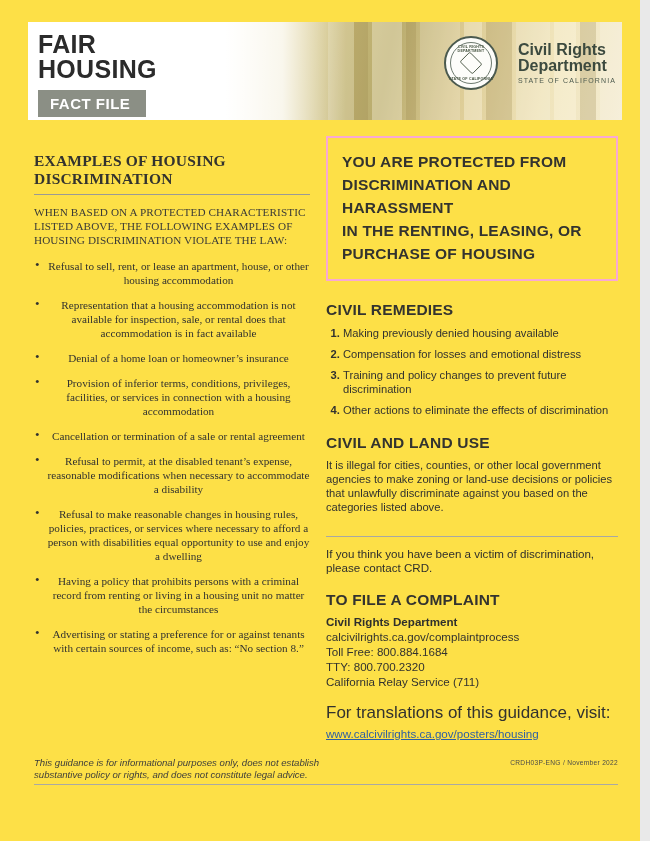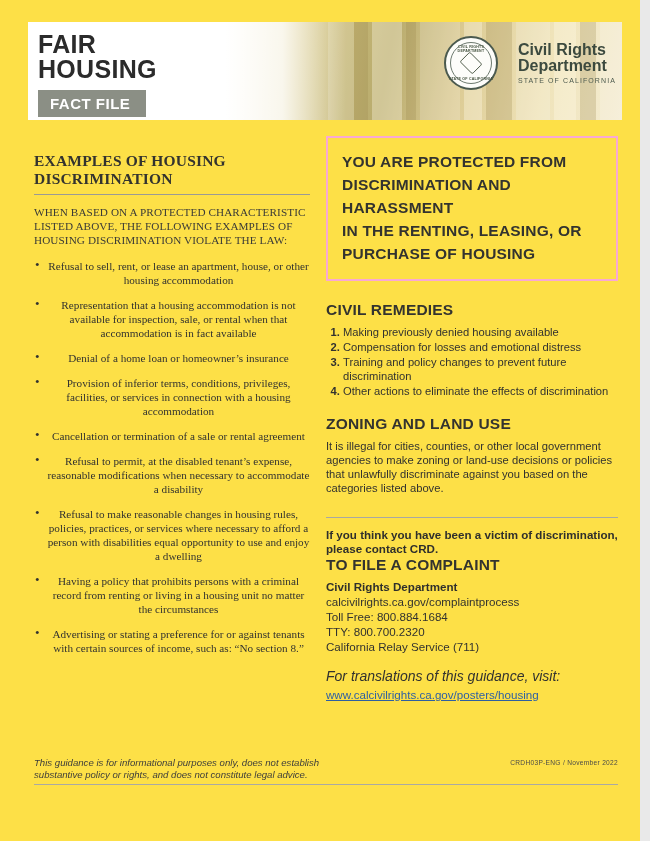--- a/index.html
+++ b/index.html
@@ -189,43 +189,44 @@
   }
   ol.numlist {
     margin: 4px 0 0 0;
     padding-left: 17px;
   }
   ol.numlist li {
     font-size: 11.2px;
     line-height: 14px;
     color: #32322f;
     margin-bottom: 1px;
+    margin-top: 7px;
   }
   ol.numlist li::marker { font-weight: bold; }
   .gap { height: 16px; }
   .thin-rule {
     border-bottom: 1px solid #a8a8a3;
     margin: 22px 0 10px 0;
   }
   .bold-note {
     font-size: 11.6px;
-    font-weight: bold;
+    font-weight: normal;
     line-height: 14px;
     color: #2f2f2c;
+    margin-bottom: 16px;
   }
   .contact-name {
     font-size: 11.6px; font-weight: bold; color: #2f2f2c;
     margin-bottom: 1px;
   }
   .contact-line {
     font-size: 11.6px; color: #32322f; line-height: 15px;
   }
   .italic-note {
-    font-style: italic;
-    font-size: 14px;
+    font-size: 17px;
     color: #32322f;
     margin-top: 14px;
   }
   .link {
     display: inline-block;
     margin-top: 4px;
     font-size: 11.6px;
     color: #2e5fa3;
     text-decoration: underline;
   }
@@ -301,21 +302,21 @@
       </div>
     </div>
   </div>
 
   <div class="col-left">
     <h2 class="sec">EXAMPLES OF HOUSING DISCRIMINATION</h2>
     <div class="rule"></div>
     <div class="intro">When based on a protected characteristic listed above, the following examples of housing discrimination violate the law:</div>
     <ul class="bullets">
       <li>Refusal to sell, rent, or lease an apartment, house, or other housing accommodation</li>
-      <li>Representation that a housing accommodation is not available for inspection, sale, or rental when that accommodation is in fact available</li>
+      <li>Representation that a housing accommodation is not available for inspection, sale, or rental does that accommodation is in fact available</li>
       <li>Denial of a home loan or homeowner’s insurance</li>
       <li>Provision of inferior terms, conditions, privileges, facilities, or services in connection with a housing accommodation</li>
       <li>Cancellation or termination of a sale or rental agreement</li>
       <li>Refusal to permit, at the disabled tenant’s expense, reasonable modifications when necessary to accommodate a disability</li>
       <li>Refusal to make reasonable changes in housing rules, policies, practices, or services where necessary to afford a person with disabilities equal opportunity to use and enjoy a dwelling</li>
       <li>Having a policy that prohibits persons with a criminal record from renting or living in a housing unit no matter the circumstances</li>
       <li>Advertising or stating a preference for or against tenants with certain sources of income, such as: “No section 8.”</li>
     </ul>
   </div>
 
@@ -331,21 +332,21 @@
     <h2 class="sec">CIVIL REMEDIES</h2>
     <ol class="numlist">
       <li>Making previously denied housing available</li>
       <li>Compensation for losses and emotional distress</li>
       <li>Training and policy changes to prevent future discrimination</li>
       <li>Other actions to eliminate the effects of discrimination</li>
     </ol>
 
     <div class="gap"></div>
 
-    <h2 class="sec">ZONING AND LAND USE</h2>
+    <h2 class="sec">CIVIL AND LAND USE</h2>
     <div class="body-text">It is illegal for cities, counties, or other local government agencies to make zoning or land-use decisions or policies that unlawfully discriminate against you based on the categories listed above.</div>
 
     <div class="thin-rule"></div>
 
     <div class="bold-note">If you think you have been a victim of discrimination, please contact CRD.</div>
 
     <h2 class="sec">TO FILE A COMPLAINT</h2>
     <div class="contact-name">Civil Rights Department</div>
     <div class="contact-line">calcivilrights.ca.gov/complaintprocess</div>
     <div class="contact-line">Toll Free: 800.884.1684</div>

